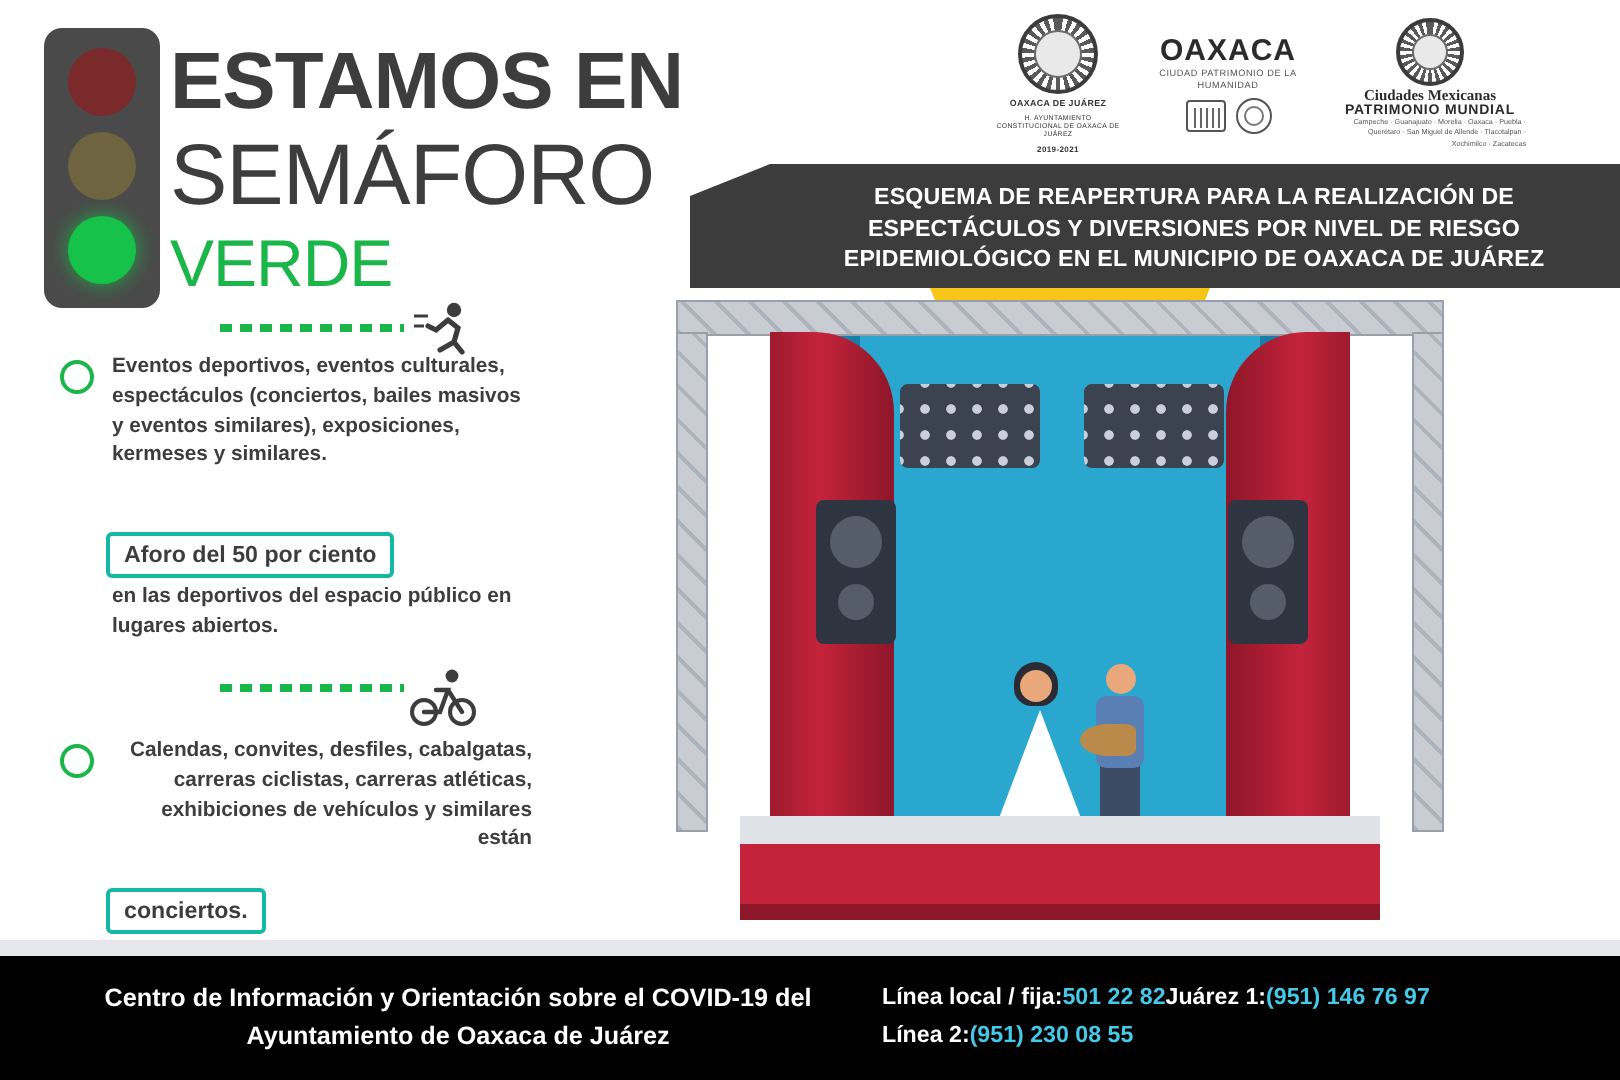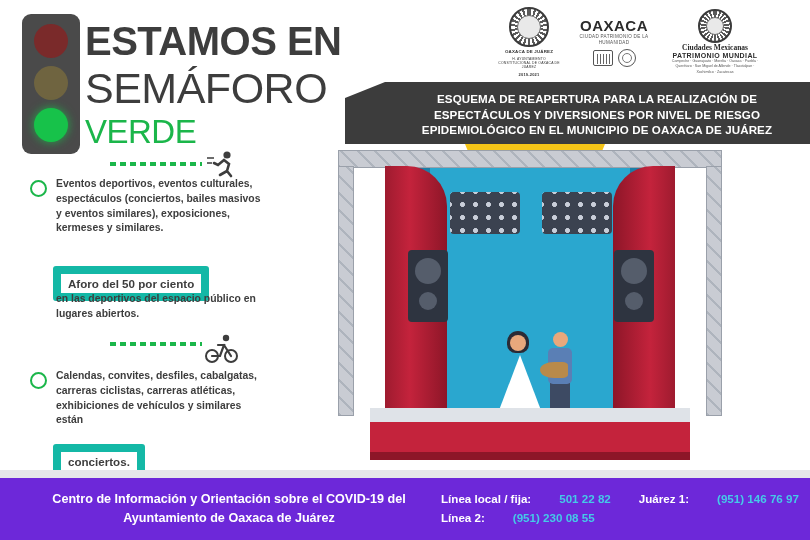--- a/index.html
+++ b/index.html
@@ -30,21 +30,21 @@
   .seal-label { font-size: 4.4px; font-weight: bold; color: #333; margin-top: 2px; letter-spacing: .2px; text-align: center; line-height: 1.3; }
   .oax-wordmark { text-align: center; }
   .oax-wordmark .big { font-size: 15px; font-weight: bold; color: #2b2b2b; letter-spacing: .5px; }
   .oax-wordmark .sub { font-size: 4.6px; color: #555; letter-spacing: .3px; line-height: 1.4; }
   .unesco { display: flex; align-items: center; gap: 5px; margin-top: 3px; justify-content: center; }
   .unesco-mark { width: 20px; height: 16px; border: 1px solid #555; border-radius: 2px; position: relative; }
   .unesco-mark::before { content: ""; position: absolute; left: 3px; top: 3px; width: 14px; height: 10px;
      background: repeating-linear-gradient(90deg, #666 0 1px, transparent 1px 3px); }
   .unesco-circle { width: 18px; height: 18px; border-radius: 50%; border: 1px solid #555; position: relative; }
   .unesco-circle::after { content: ""; position: absolute; inset: 3px; border-radius: 50%; border: 1px solid #777; }
-  .cmpm { text-align: center; }
+  .cmpm { text-align: right; }
   .cmpm .t1 { font-size: 7.5px; font-weight: bold; color: #2b2b2b; font-family: "Liberation Serif", serif; }
   .cmpm .t2 { font-size: 7px; font-weight: bold; color: #2b2b2b; letter-spacing: .4px; }
   .cmpm .t3 { font-size: 3.6px; color: #555; line-height: 1.5; }
 
   
   .banner-wrap { position: absolute; top: 82px; left: 345px; width: 558px; height: 62px; }
   .banner-dark {
     position: absolute; left: 0; top: 0; width: 465px; height: 62px;
     background: #3c3c3c;
     clip-path: polygon(40px 0, 465px 0, 465px 62px, 0 62px, 0 16px);
@@ -79,21 +79,21 @@
   
   .rule { position: absolute; height: 4px; width: 92px;
     background: repeating-linear-gradient(90deg, #1bb64a 0 6px, transparent 6px 10px); }
   .sec-icon { position: absolute; width: 34px; height: 34px; }
   .bullet-circle {
     position: absolute; width: 17px; height: 17px; border-radius: 50%;
     border: 2.5px solid #1bb64a; background: #fff;
   }
   .sec-text { position: absolute; font-size: 10.4px; font-weight: bold; color: #3d3d3d; line-height: 1.42; width: 210px; }
   .boxed {
-    position: absolute; border: 8px solid #14b8a6; border-radius: 3px;
+    position: absolute; border: 2px solid #14b8a6; border-radius: 3px;
     padding: 3px 7px; font-size: 11.6px; font-weight: bold; color: #3d3d3d;
   }
   .plain-note { position: absolute; font-size: 10.4px; font-weight: bold; color: #3d3d3d; line-height: 1.42; width: 215px; }
 
   
   .stage { position: absolute; left: 330px; top: 150px; width: 400px; height: 320px; }
   .truss { position: absolute; left: 8px; top: 0; width: 384px; height: 18px;
     background: #c9ccd3; border: 1px solid #9aa0aa;
     background-image: repeating-linear-gradient(45deg, #aeb4bd 0 2px, transparent 2px 12px); }
   .truss-leg { position: absolute; top: 16px; width: 16px; height: 250px;
@@ -119,27 +119,27 @@
   .singer-dress { position: absolute; left: 168px; top: 205px; width: 0; height: 0;
     border-left: 22px solid transparent; border-right: 22px solid transparent; border-bottom: 58px solid #ffffff; }
   .singer-head { position: absolute; left: 180px; top: 185px; width: 16px; height: 16px; border-radius: 50%; background: #e8a87c; }
   .singer-hair { position: absolute; left: 177px; top: 181px; width: 22px; height: 22px; border-radius: 50% 50% 40% 40%; background: #2b2b35; }
   .guitarist-body { position: absolute; left: 218px; top: 198px; width: 24px; height: 36px; background: #5a7fb5; border-radius: 5px; }
   .guitarist-legs { position: absolute; left: 220px; top: 232px; width: 20px; height: 32px; background: #3d4a63; }
   .guitarist-head { position: absolute; left: 223px; top: 182px; width: 15px; height: 15px; border-radius: 50%; background: #e8a87c; }
   .guitar { position: absolute; left: 210px; top: 212px; width: 28px; height: 16px; background: #b98a4a; border-radius: 50% 20% 20% 50%; }
 
   
-  .footer { position: absolute; left: 0; top: 478px; width: 810px; height: 62px; background: #6d28d9; }
+  .footer { position: absolute; left: 0; top: 478px; width: 810px; height: 62px; background: #000000; }
   .footer-left { position: absolute; left: 34px; top: 12px; width: 390px; color: #fff;
     font-size: 12.6px; font-weight: bold; line-height: 1.5; text-align: center; }
   .footer-right { position: absolute; left: 425px; top: 12px; width: 375px; color: #fff;
     font-size: 11.6px; font-weight: bold; line-height: 1.6; }
   .footer-right .num { color: #45c9e8; text-align: right; }
-  .foot-row { display: flex; gap: 28px; padding-left: 16px; }
+  .foot-row { display: flex; gap: 0; padding-left: 16px; }
 
   
   .edge { position: absolute; left: 0; top: 470px; width: 810px; height: 8px; background: #e6e7ea; }
 </style>
 </head>
 <body>
 
 <div class="poster">
 
   <div class="logos">
@@ -201,21 +201,21 @@
   <div class="rule" style="left:110px; top:342px;"></div>
   <div class="sec-icon" style="left:205px; top:332px;">
     <svg width="34" height="34" viewBox="0 0 34 34">
       <circle cx="7" cy="24" r="6" stroke="#3d3d3d" stroke-width="2" fill="none"></circle>
       <circle cx="26" cy="24" r="6" stroke="#3d3d3d" stroke-width="2" fill="none"></circle>
       <circle cx="21" cy="6" r="3.2" fill="#3d3d3d"></circle>
       <path d="M7 24 L15 24 L19 13 L13 13 M19 13 L26 24" stroke="#3d3d3d" stroke-width="2.2" fill="none" stroke-linecap="round"></path>
     </svg>
   </div>
   <div class="bullet-circle" style="left:30px; top:372px;"></div>
-  <div class="sec-text" style="left:56px; top:369px;">Calendas, convites, desfiles, cabalgatas, carreras ciclistas, carreras atléticas, exhibiciones de vehículos y similares están</div>
+  <div class="sec-text" style="left:56px; top:369px;text-align:right;">Calendas, convites, desfiles, cabalgatas, carreras ciclistas, carreras atléticas, exhibiciones de vehículos y similares están</div>
   <div class="boxed" style="left:53px; top:444px;">conciertos.</div>
 
   <div class="stage">
     <div class="truss"></div>
     <div class="truss-leg" style="left:8px;"></div>
     <div class="truss-leg" style="left:376px;"></div>
     <div class="stage-bg"></div>
     <div class="stage-bg2"></div>
     <div class="curtain-l"></div>
     <div class="curtain-r"></div>

